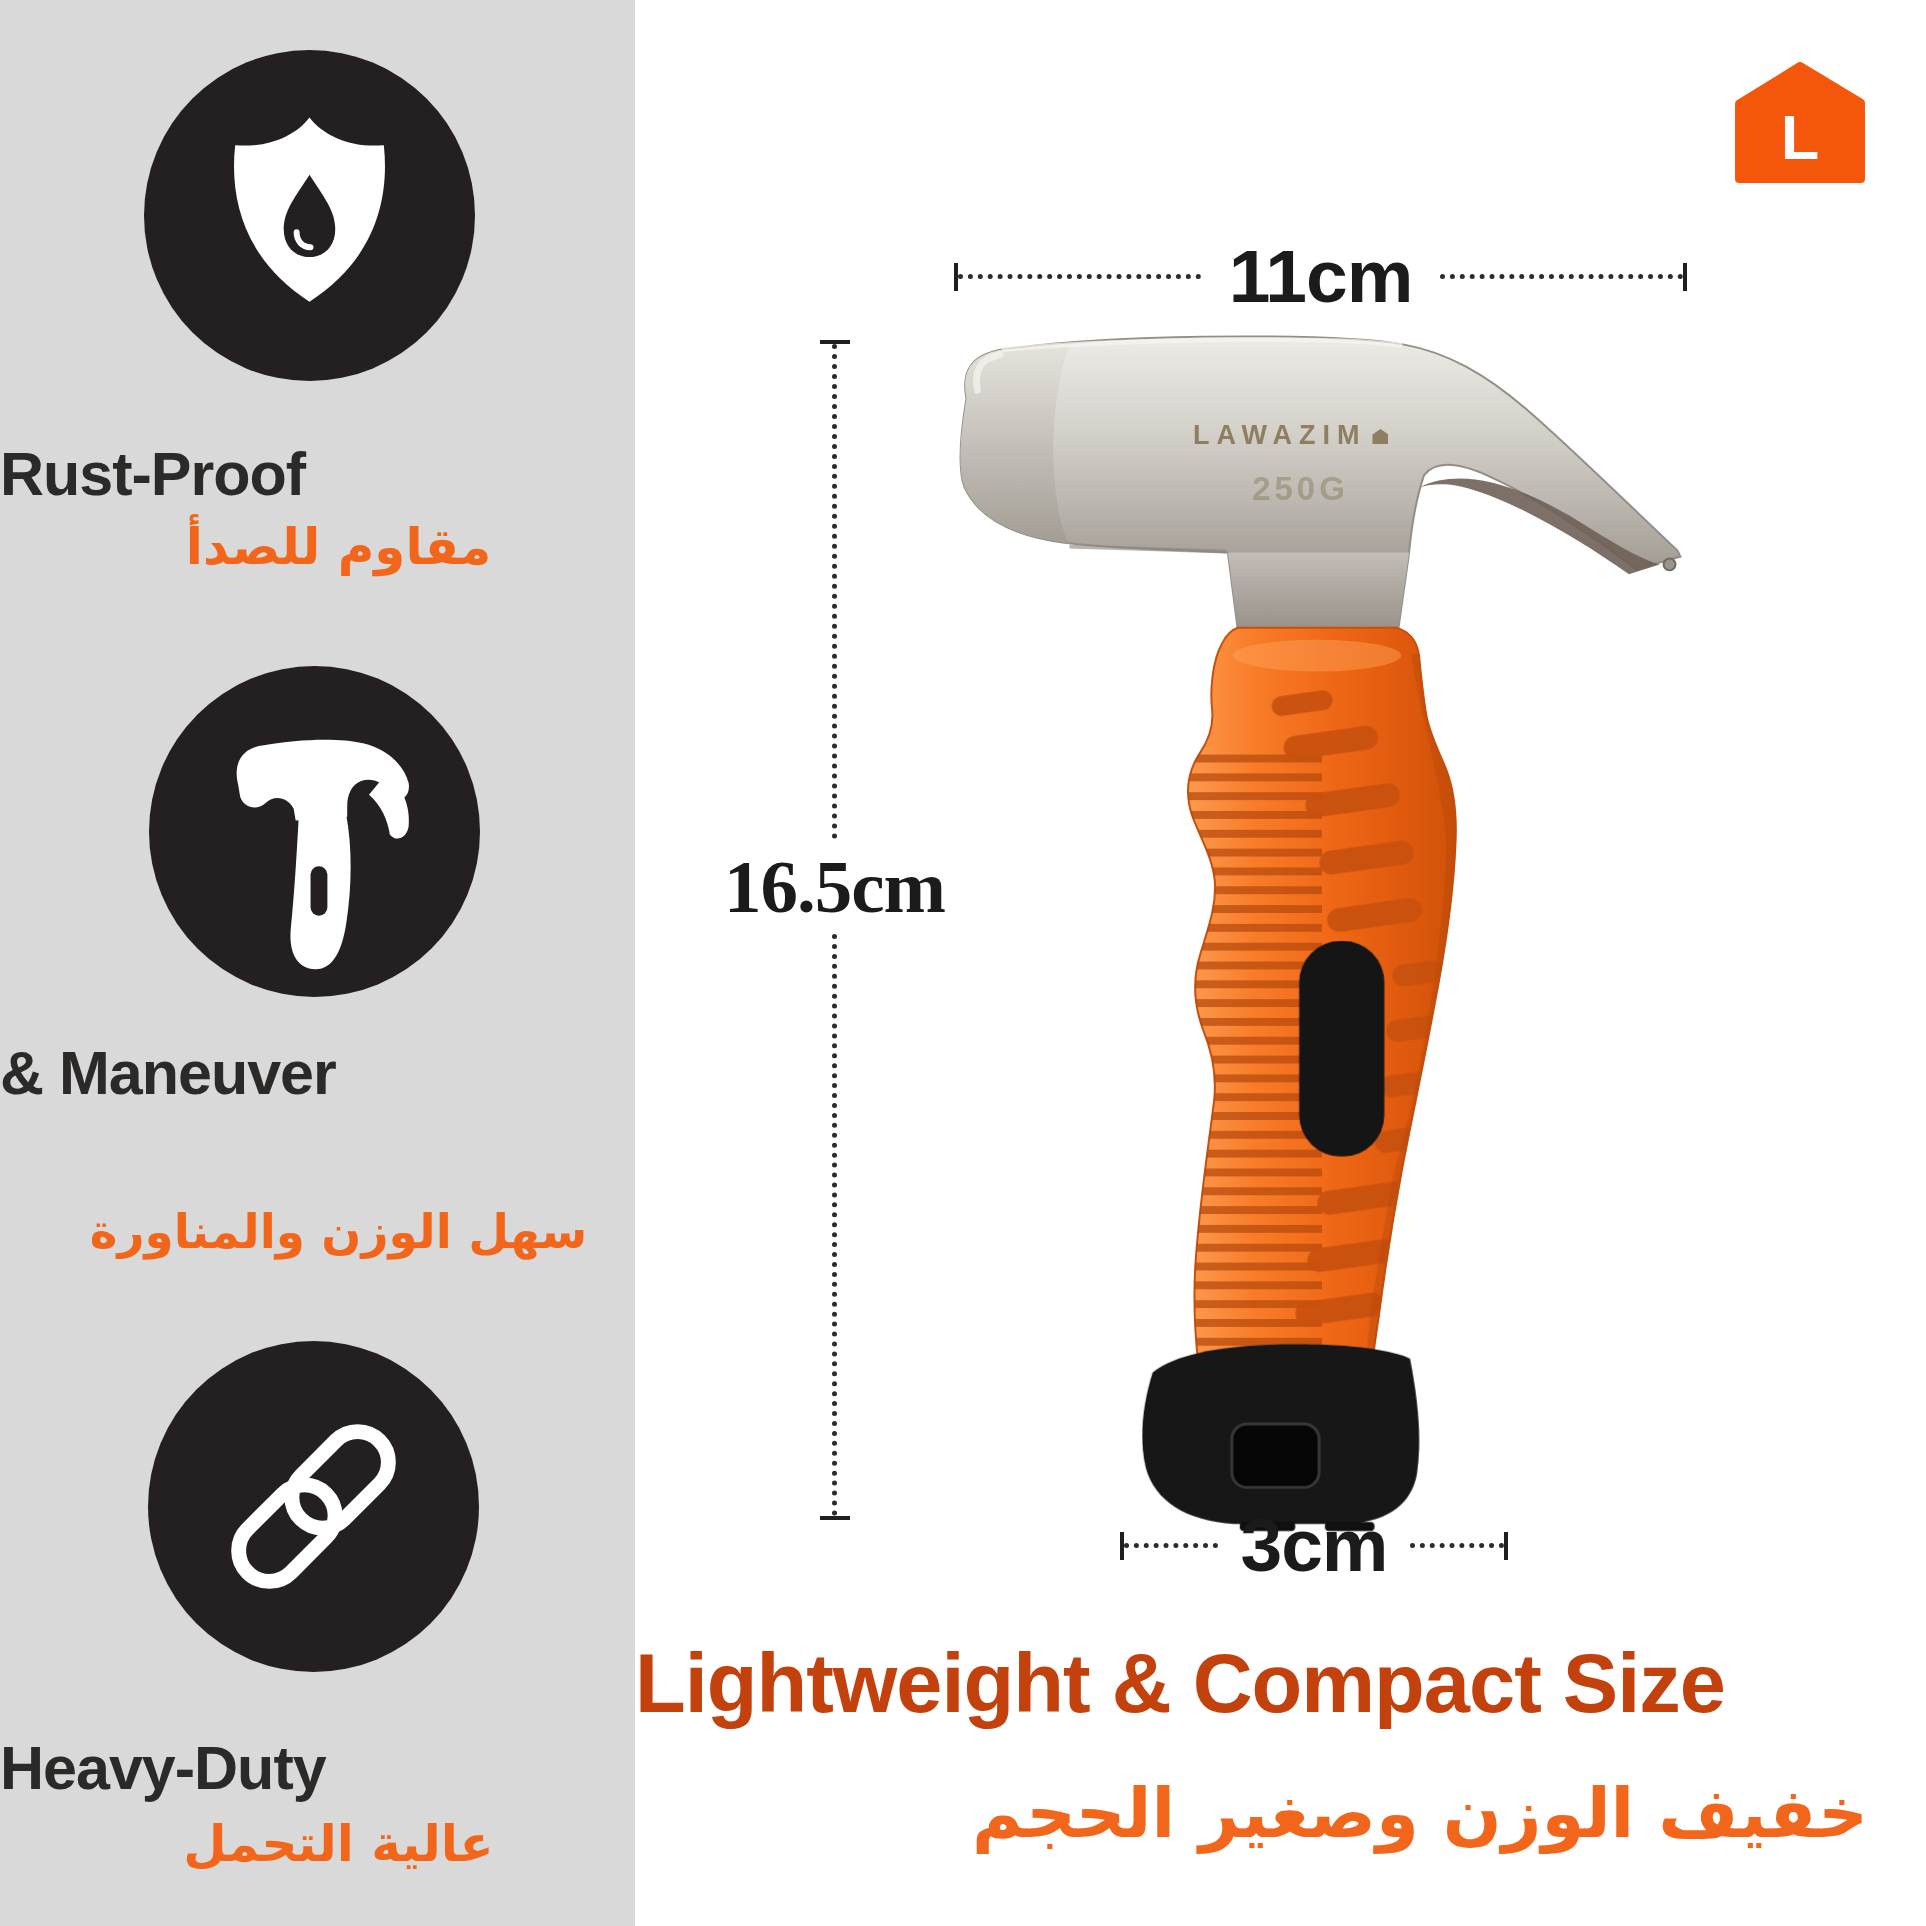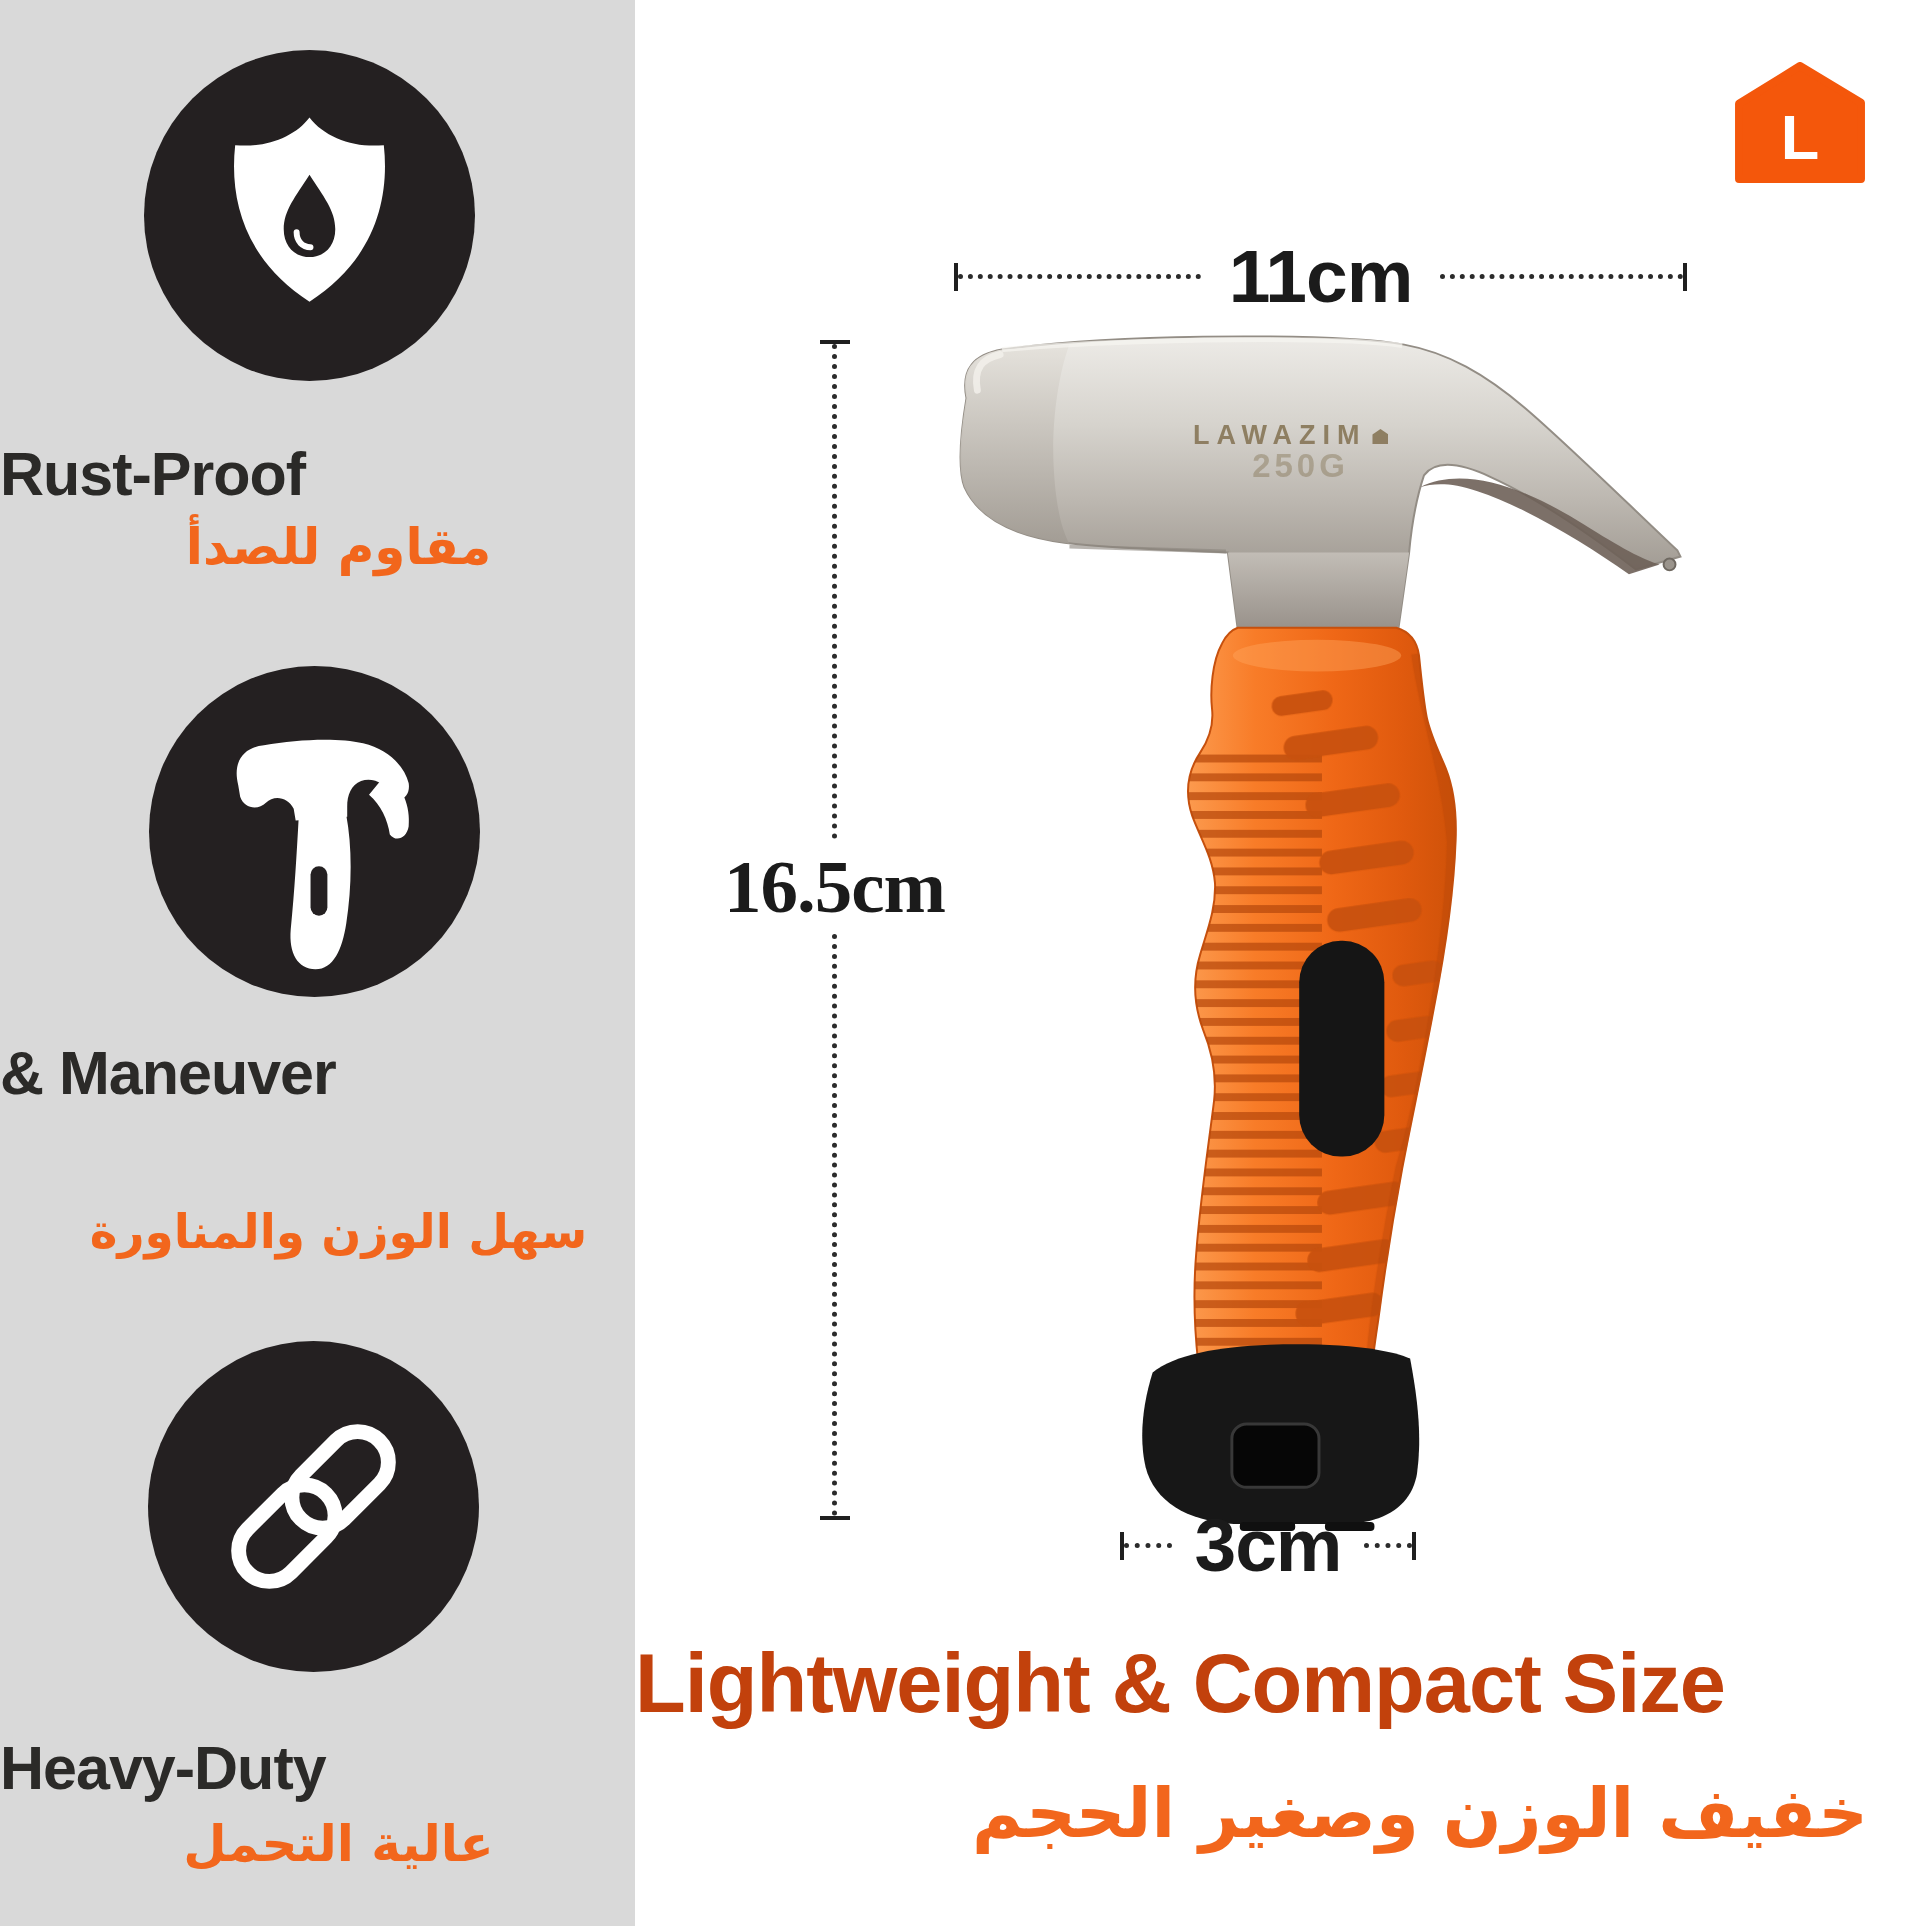--- a/index.html
+++ b/index.html
@@ -38,21 +38,21 @@
   
   .hammer-svg { left:0; top:0; width:1927px; height:1927px; z-index:2; pointer-events:none; }
 
   
   .engraving {
     z-index:3; text-align:left; font-weight:bold; letter-spacing:7px;
     color:rgba(134,117,86,0.9); font-size:27px; white-space:nowrap;
   }
   .engraving-weight {
     z-index:3; text-align:center; font-weight:bold; letter-spacing:4px;
-    color:rgba(134,117,86,0.45); font-size:33px;
+    color:rgba(134,117,86,0.45); font-size:33px;margin-top:23px;
   }
   .house-mark {
     display:inline-block; width:16px; height:15px; margin-left:6px;
     background:rgba(134,117,86,0.9);
     clip-path:polygon(50% 0%, 100% 36%, 100% 100%, 0% 100%, 0% 36%);
   }
 
   
   .dim-h { display:flex; align-items:center; z-index:5; }
   .dim-h .tick { width:4px; height:28px; background:#1f1f1f; }
@@ -214,21 +214,21 @@
 </div>
 
 <div class="abs dim-v" style="left:686px; top:340px; width:297px; height:1180px;">
   <div class="tick"></div>
   <div class="seg seg1"></div>
   <div class="dim-label">16.5cm</div>
   <div class="seg seg2"></div>
   <div class="tick"></div>
 </div>
 
-<div class="abs dim-h" style="left:1120px; top:1520px; width:296px; height:51px;">
+<div class="abs dim-h" style="left:1120px; top:1520px; width:388px; height:51px;">
   <div class="tick"></div>
   <div class="seg"></div>
   <div class="dim-label" style="padding:0 22px;">3cm</div>
   <div class="seg"></div>
   <div class="tick"></div>
 </div>
 
 <div class="abs headline-en">Lightweight &amp; Compact Size</div>
 <div class="abs headline-ar">خفيف الوزن وصغير الحجم</div>
 

